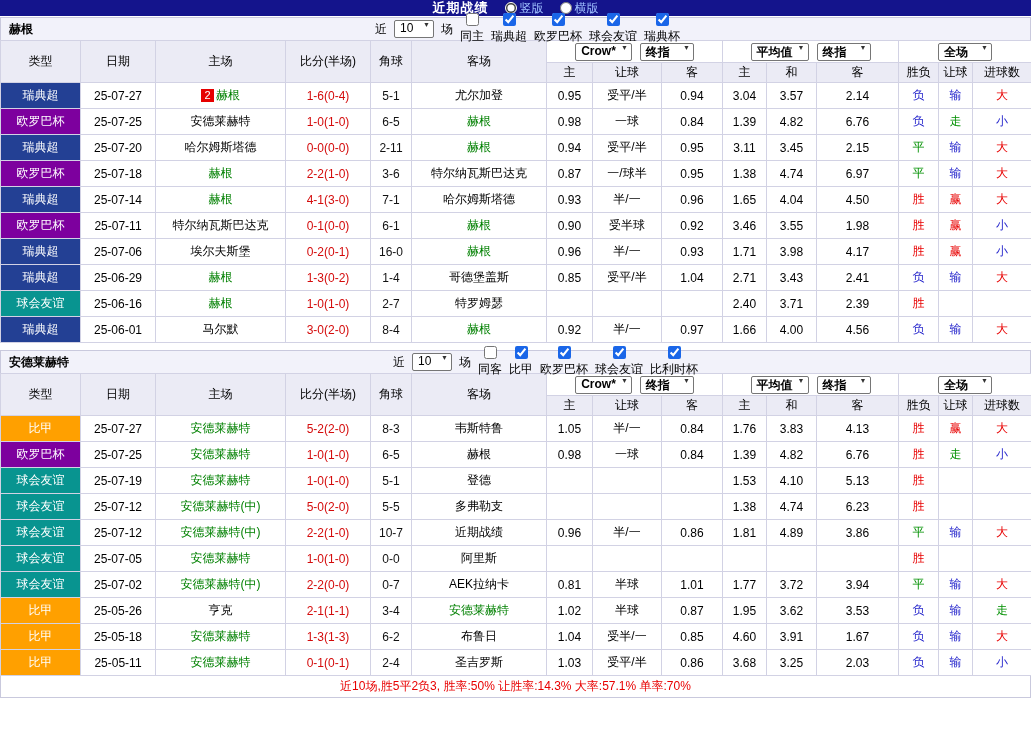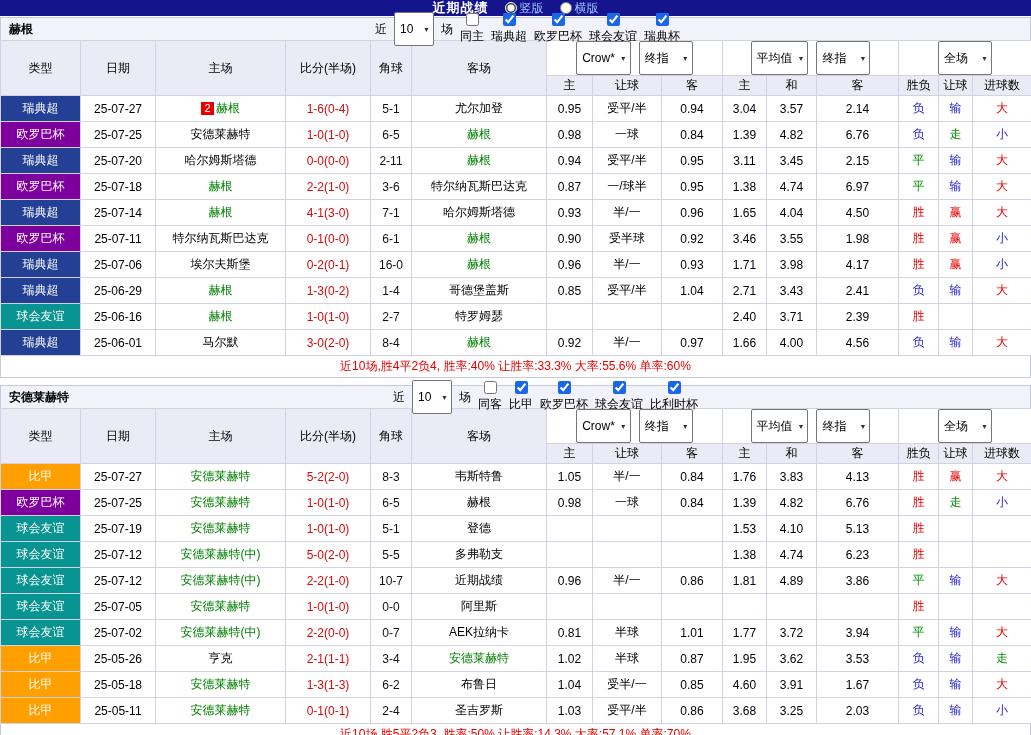--- a/index.html
+++ b/index.html
@@ -35,37 +35,37 @@
     align-items: center;
     padding: 0 8px;
   }
   .team-name { font-weight: bold; font-size:12px; }
   .filters { flex:1; display:flex; justify-content:center; align-items:center; gap:7px; }
   .chk { display:inline-flex; align-items:center; gap:2px; cursor:pointer;flex-direction:column; }
   .chk input { width:13px; height:13px; accent-color:#1a66e8; margin:0; }
 
   
   .fselect {
-    display:inline-flex; align-items:center; justify-content:space-between;
+    display:inline-flex; align-items:flex-start; justify-content:space-between;
     gap:5px; background:#fff; border:1px solid #767676; border-radius:2px;
-    height:34px; padding:0 3px 0 5px; min-width:54px; cursor:default; font-size:12px;
+    height:18px; padding:0 3px 0 5px; min-width:54px; cursor:default; font-size:12px;
   }
   .fselect.small { min-width:40px; }
   .fselect .arw { font-size:7px; color:#333; line-height:1; }
 
   
   table { border-collapse: collapse; table-layout: fixed; width: 1031px; }
   th, td {
     border: 1px solid #d2d2e4;
     text-align: center; vertical-align: middle;
     overflow: hidden; white-space: nowrap;
   }
   thead th { background:#ebebf5; font-weight:normal; height:20px; }
   thead tr.toprow th { height:22px; }
-  thead th.sel-cell { background:#fff; }
+  thead th.sel-cell { background:#fff;font-weight:bold; }
   .selwrap { display:flex; justify-content:center; align-items:center; gap:8px; }
   tbody td { height:26px; background:#fff; }
   td.league { color:#fff; padding:0; }
   td.score { color:#d40b0b; }
   td.corner { color:#111; }
   .hl { color:#008000; }
   .rank {
     display:inline-block; background:#e60000; color:#fff;
     min-width:13px; height:13px; line-height:13px; font-size:11px;
     margin-right:2px; padding:0 1px;
@@ -367,21 +367,20 @@
           <td class="num">0.97</td>
           <td class="num">1.66</td>
           <td class="num">4.00</td>
           <td class="num">4.56</td>
           <td class="res res-lose">负</td>
           <td class="res res-lose">输</td>
           <td class="res res-win">大</td>
         </tr>
       </tbody>
   </table>
-  <div class="summary">近10场,胜4平2负4, 胜率:40% 让胜率:33.3% 大率:55.6% 单率:60%</div>
 </section>
 
 <section class="team-section">
   <div class="section-bar">
     <b class="team-name">安德莱赫特</b>
     <div class="filters">
       <span>近</span>
       <span class="fselect small">
         <span>10</span>
         <span class="arw">▼</span>

